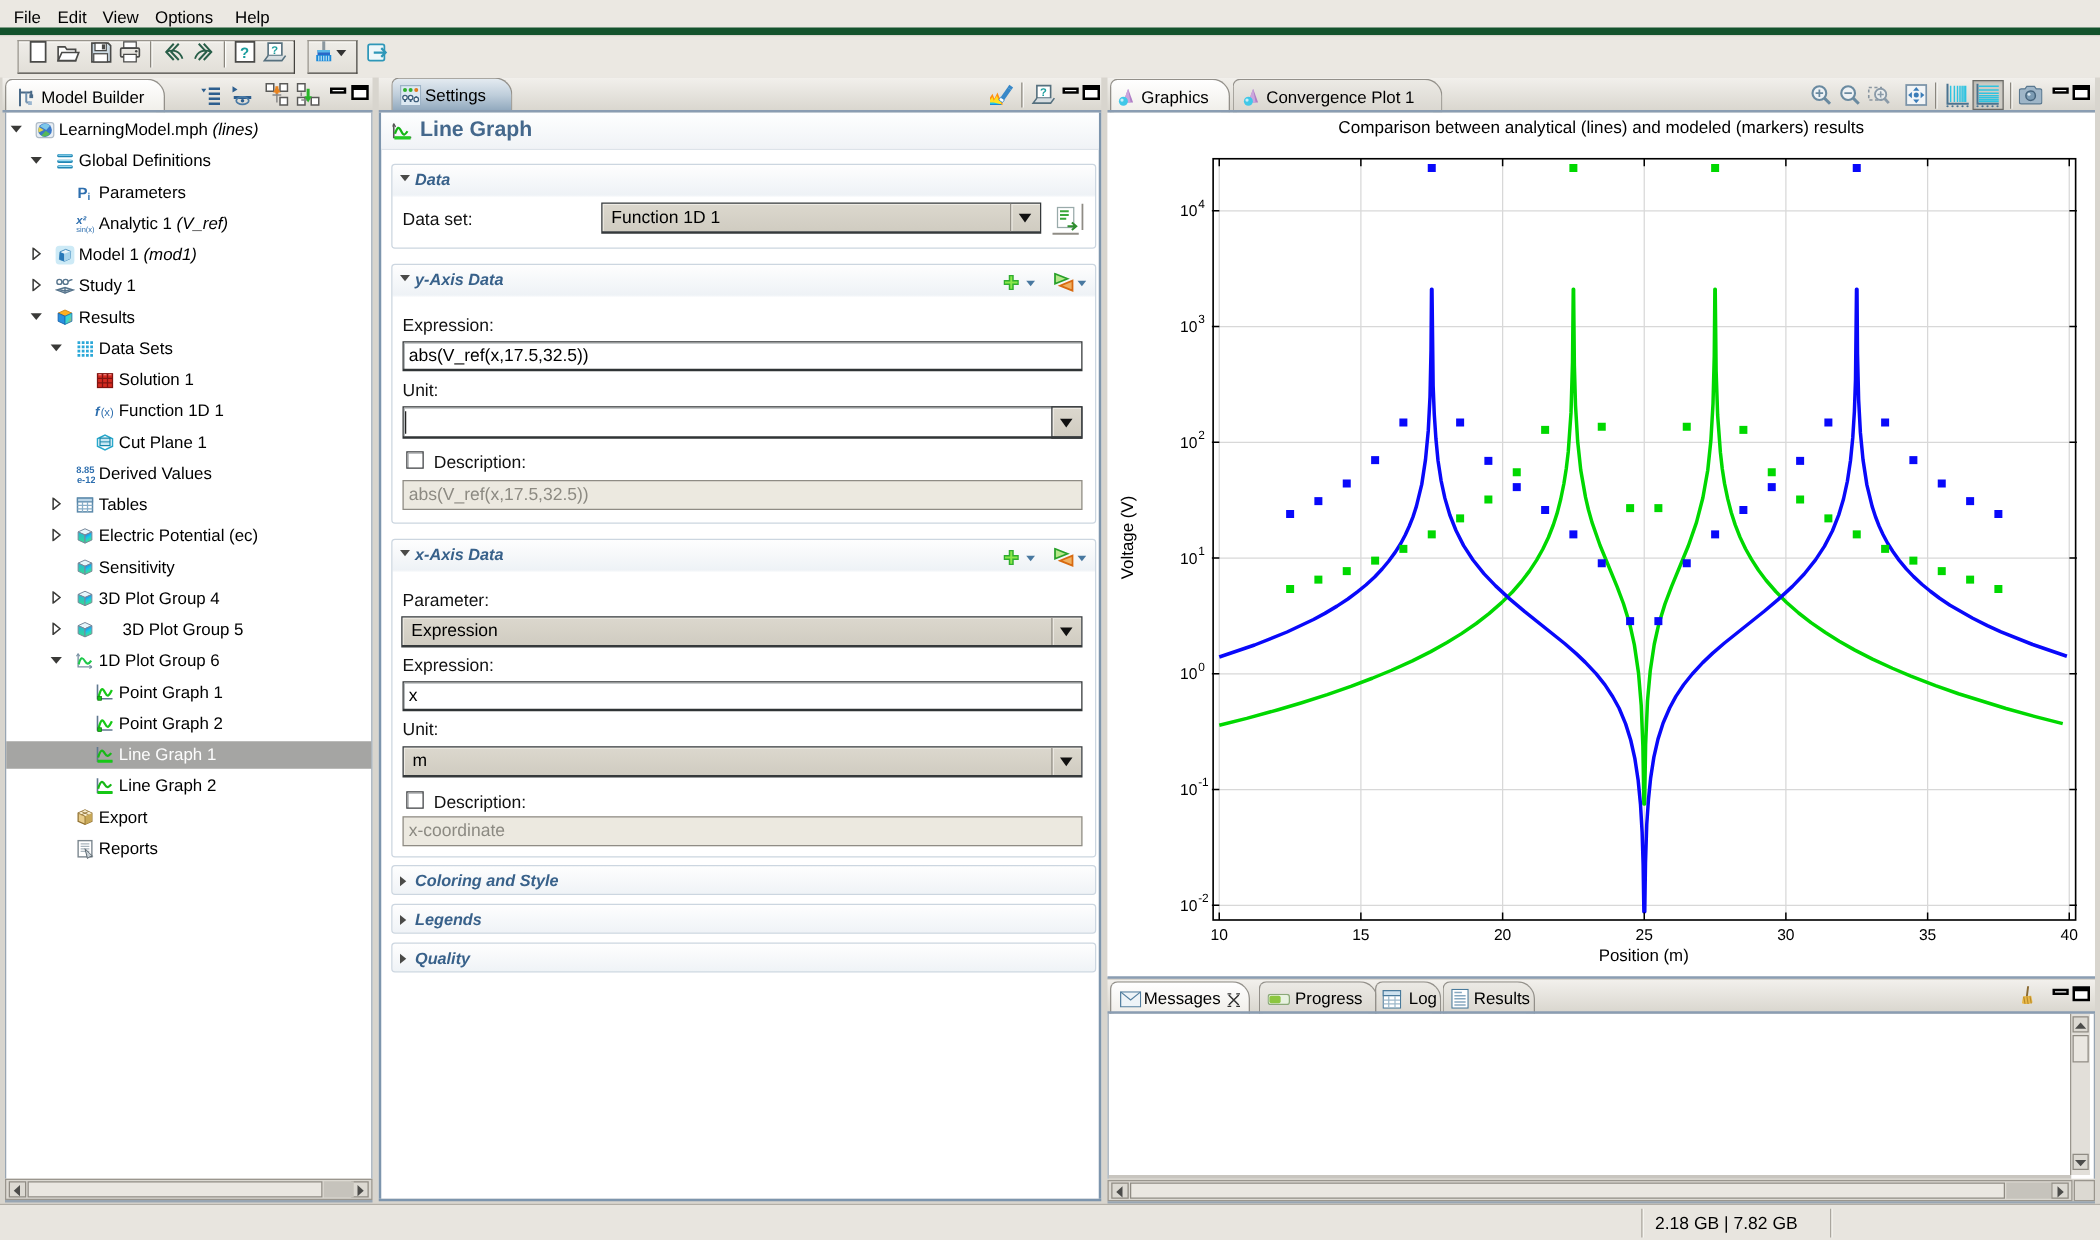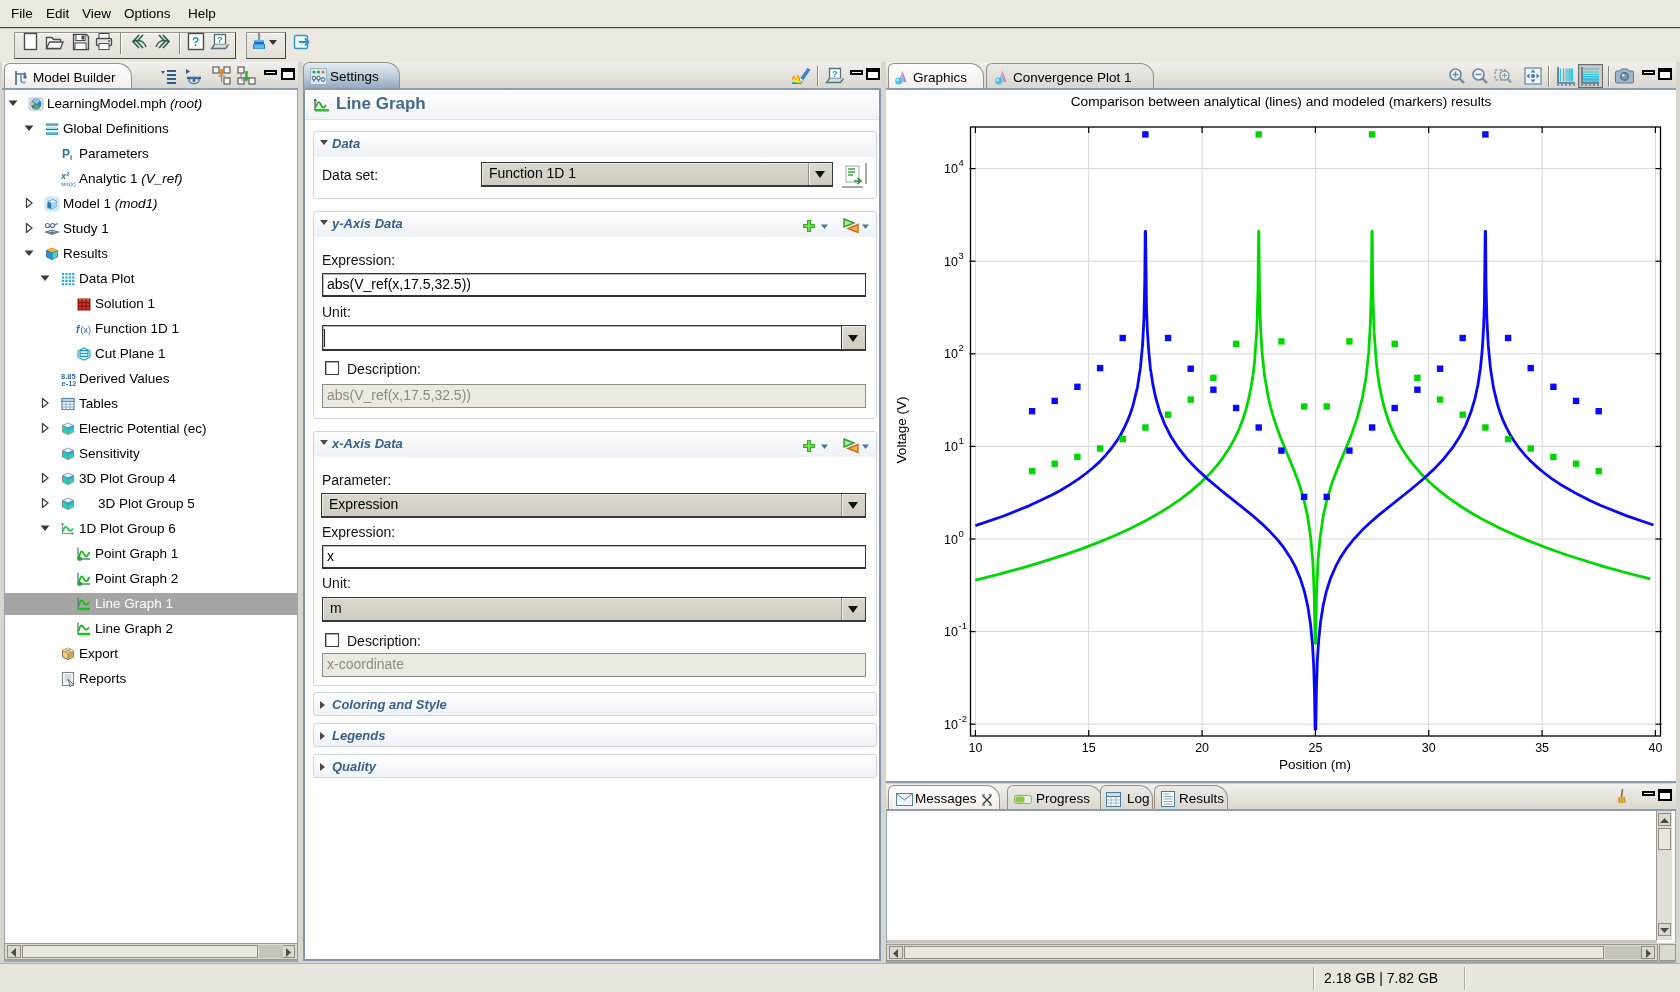--- a/index.html
+++ b/index.html
@@ -1,18 +1,18 @@
 <!DOCTYPE html>
 <html><head><meta charset="utf-8"><style>
 *{margin:0;padding:0;box-sizing:border-box;}
 html,body{width:1680px;height:992px;overflow:hidden;}
 body{font-family:"Liberation Sans",sans-serif;font-size:13.5px;color:#000;background:#d8d5ce;position:relative;}
 .abs{position:absolute;}
 
-#menubar{left:0;top:0;width:1680px;height:28px;background:#ebe8e2;border-bottom:1px solid #14532d;}
+#menubar{left:0;top:0;width:1680px;height:28px;background:#ebe8e2;border-bottom:6px solid #14532d;}
 #menubar span{position:absolute;top:6px;}
 #toolbar{left:0;top:29px;width:1680px;height:33px;background:#ebe8e2;}
 .tgroup{position:absolute;top:3px;height:27px;border:1px solid #98948c;border-right-color:#45433f;border-bottom-color:#45433f;background:linear-gradient(#efede8,#e2dfd8);box-shadow:inset 0 1px 0 #fbfaf8;}
 .ticon{position:absolute;top:3px;width:20px;height:20px;}
 .tsep{position:absolute;top:4px;width:1px;height:21px;background:#8a867e;box-shadow:1px 0 0 #fdfdfb;}
 
 .strip{background:linear-gradient(#f2f0ec,#d8d5cd);}
 .stripline{position:absolute;left:0;bottom:0;width:100%;height:2px;background:#8a9db2;z-index:5;}
 .tab{position:absolute;top:1px;height:27px;border:1px solid #93908a;border-bottom:none;border-radius:6px 14px 0 0;background:linear-gradient(#ffffff,#f0eee9);z-index:3;}
 .tab.blue{background:linear-gradient(#e4ebf1 0%,#bfcedb 50%,#8fa7bc 100%);}
@@ -194,21 +194,21 @@
     <svg class="tarrow" style="left:8px" width="10" height="10">
       <path d="M0.5 2.5 L9.5 2.5 L5 8 Z" fill="#3a3a38"></path>
     </svg>
     <svg class="ticn" style="left:28px" viewBox="0 0 16 16">
       <rect x="1" y="2" width="14" height="12" rx="2" fill="#e8eef4" stroke="#b0bcc8"></rect>
       <circle cx="8" cy="8" r="5.5" fill="#3a78c8"></circle>
       <path d="M4 5 A5.5 5.5 0 0 1 12 4.5 L9 8 Z" fill="#7ec8ea"></path>
       <path d="M5 12.5 A5.5 5.5 0 0 0 12 11 L8.5 8.5 Z" fill="#58b858"></path>
       <path d="M3 10 A5.5 5.5 0 0 1 3.2 5.5 L7 8 Z" fill="#e8d44a"></path>
     </svg>
-    <span class="lbl" style="left:47px;">LearningModel.mph <i>(root)</i></span>
+    <span class="lbl" style="left:47px;">LearningModel.mph <i>(lines)</i></span>
   </div>
 <div class="trow" style="left:0;top:118px;width:298px;">
     <svg class="tarrow" style="left:24px" width="10" height="10">
       <path d="M0.5 2.5 L9.5 2.5 L5 8 Z" fill="#3a3a38"></path>
     </svg>
     <svg class="ticn" style="left:44px" viewBox="0 0 16 16">
       <g stroke="#1f86b4" stroke-width="2.6" stroke-linecap="round">
         <path d="M3 3.5 h10 M3 8 h10 M3 12.5 h10"></path>
       </g>
       <g stroke="#9adcf2" stroke-width="1" stroke-linecap="round">
@@ -293,21 +293,21 @@
         <rect x="8.8" y="2.0" width="2.2" height="2.2"></rect>
         <rect x="8.8" y="5.4" width="2.2" height="2.2"></rect>
         <rect x="8.8" y="8.8" width="2.2" height="2.2"></rect>
         <rect x="8.8" y="12.2" width="2.2" height="2.2"></rect>
         <rect x="12.2" y="2.0" width="2.2" height="2.2"></rect>
         <rect x="12.2" y="5.4" width="2.2" height="2.2"></rect>
         <rect x="12.2" y="8.8" width="2.2" height="2.2"></rect>
         <rect x="12.2" y="12.2" width="2.2" height="2.2"></rect>
       </g>
     </svg>
-    <span class="lbl" style="left:79px;">Data Plot</span>
+    <span class="lbl" style="left:79px;">Data Sets</span>
   </div>
 <div class="trow" style="left:0;top:293px;width:298px;">
     <svg class="ticn" style="left:76px" viewBox="0 0 16 16">
       <rect x="2" y="3" width="12" height="11" fill="#d42a20" stroke="#801410" stroke-width="1"></rect>
       <g stroke="#801410" stroke-width="1">
         <path d="M6 3 v11 M10 3 v11 M2 6.7 h12 M2 10.3 h12"></path>
       </g>
       <g stroke="#ff9a94" stroke-width="0.8">
         <path d="M2.8 3.8 h2.4 M6.8 3.8 h2.4 M10.8 3.8 h2.4"></path>
       </g>
@@ -504,21 +504,21 @@
         <path d="M4 1 L9 5.5 L4 10 Z" fill="#4c4c4a"></path>
       </svg></div>
   <div class="sbthumb" style="left:17px;width:236px;"></div>
   <div class="sbtrack" style="left:254px;width:24px;"></div>
 </div>
 <div class="abs" id="mbbottom"></div>
 
 <div class="abs strip" style="left:303px;top:62px;width:578px;height:28px;">
     <div class="stripline"></div>
   </div>
-<div class="abs tab blue" style="left:303px;top:62px;width:97px;">
+<div class="abs tab blue" style="left:313px;top:62px;width:97px;">
   <span class="tablabel" style="left:26px;">Settings</span>
   <svg class="abs" style="left:6px;top:5px" width="17" height="17" viewBox="0 0 17 17">
       <rect x="0.5" y="0.5" width="16" height="16" fill="#dde9f2" stroke="#9db3c6"></rect>
       <circle cx="4" cy="4" r="1.6" fill="#2fae2f"></circle>
       <circle cx="8.5" cy="4" r="1.6" fill="#2fae2f"></circle>
       <circle cx="13" cy="4" r="1.6" fill="#e07820"></circle>
       <g stroke="#3c5d7a" stroke-width="1.4" fill="none">
         <path d="M4 13.5V9M8.5 13.5V9M13 13.5V9"></path>
       </g>
       <circle cx="4" cy="10" r="1.8" fill="#f2f6f9" stroke="#3c5d7a"></circle>

